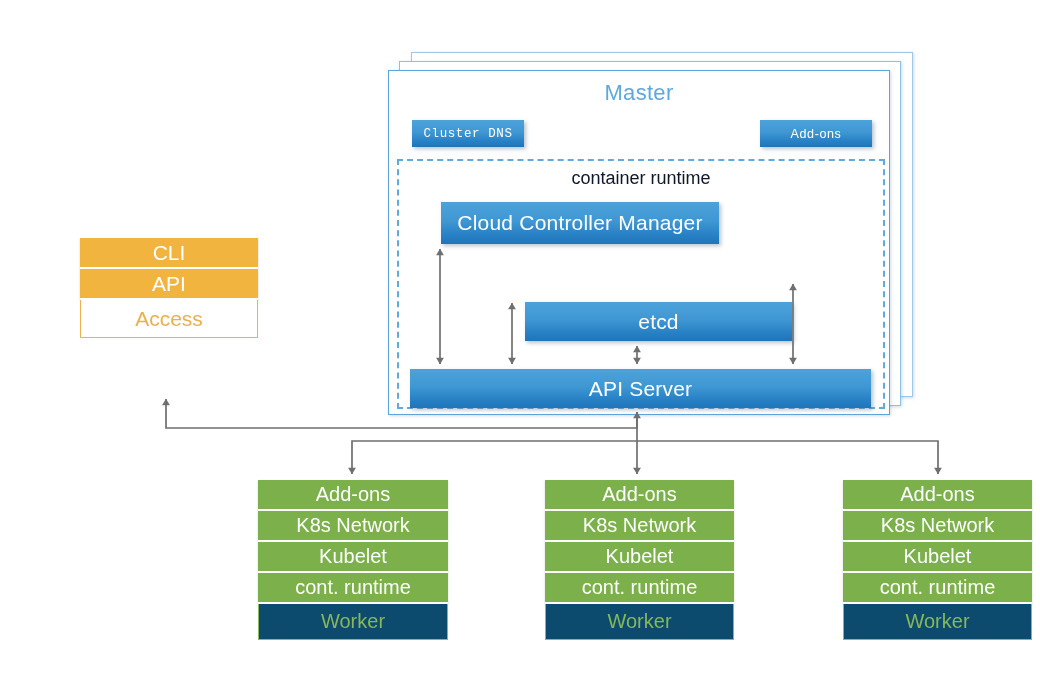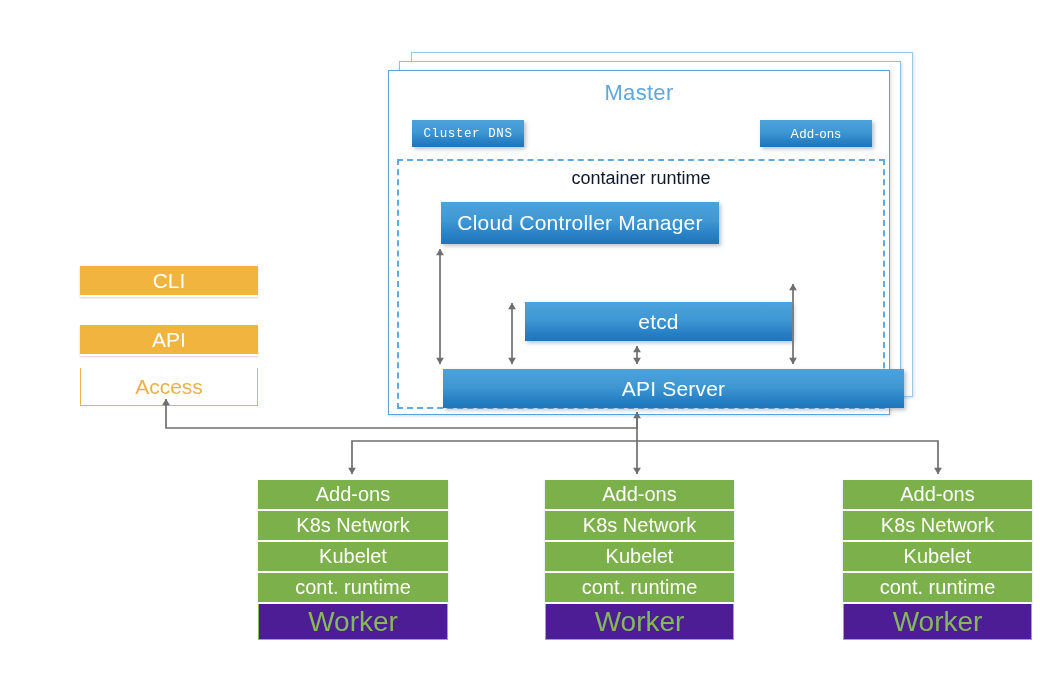--- a/index.html
+++ b/index.html
@@ -77,66 +77,64 @@
     letter-spacing: 0.2px;
   }
   .bbox.small { font-size: 12.5px; letter-spacing: 0.6px; }
 
   #box-cluster-dns { left: 412px; top: 120px; width: 112px; height: 27px; font-family: Liberation Mono, monospace; }
   #box-addons-master { left: 760px; top: 120px; width: 112px; height: 27px; }
   #box-ccm    { left: 410px; top: 202px; width: 278px; height: 42px; margin-left: 31px; }
   #box-cm     { left: 462px; top: 256px; width: 226px; height: 42px; }
   #box-etcd   { left: 525px; top: 302px; width: 267px; height: 39px; }
   #box-sched  { left: 716px; top: 239px; width: 155px; height: 40px; }
-  #box-apisrv { left: 410px; top: 369px; width: 461px; height: 39px; margin-left: 33px; }
+  #box-apisrv { left: 410px; top: 369px; width: 461px; height: 39px; }
 
   
   .stack {
     position: absolute;
     box-sizing: border-box;
   }
   .stack-row {
     box-sizing: border-box;
     display: flex;
     align-items: center;
     justify-content: center;
     text-align: center;
   }
   .orange-row {
     background: #f0b43f;
     color: #ffffff;
     font-size: 21px;
     border-bottom: 2px solid #ffffff;
     box-shadow: 0 1px 2px rgba(150,130,90,0.35);
-    margin-top: 28px;
   }
   .orange-foot {
     background: #ffffff;
     color: #eab04b;
     font-size: 21px;
     border: 1px solid #eeb24a;
     border-top: none;
-    margin-top: 12px;
   }
   #access-stack { left: 80px; top: 238px; width: 178px; }
   #access-stack .stack-row { height: 31px; }
   #access-stack .orange-foot { height: 38px; }
 
   
   .green-row {
     background: #7cb04a;
     color: #ffffff;
     font-size: 20px;
     border-bottom: 2px solid #ffffff;
     box-shadow: 0 1px 2px rgba(110,130,90,0.3);
   }
   .green-foot {
-    background: #4c1d95;
+    background: #0c4a6e;
     color: #86b85a;
-    font-size: 28px;
+    font-size: 20px;
     border: 1px solid #8cbc5e;
     border-top: none;
   }
   .worker-stack .stack-row { height: 31px; }
   .worker-stack .green-foot { height: 36px; }
   #worker-0 { left: 258px;  top: 480px; width: 190px; }
   #worker-1 { left: 545px;  top: 480px; width: 189px; }
   #worker-2 { left: 843px;  top: 480px; width: 189px; }
 
   

